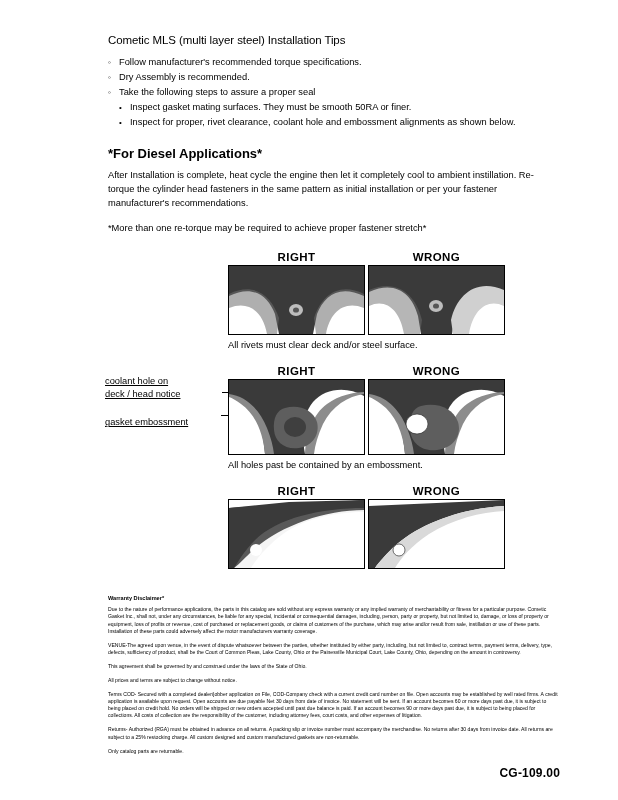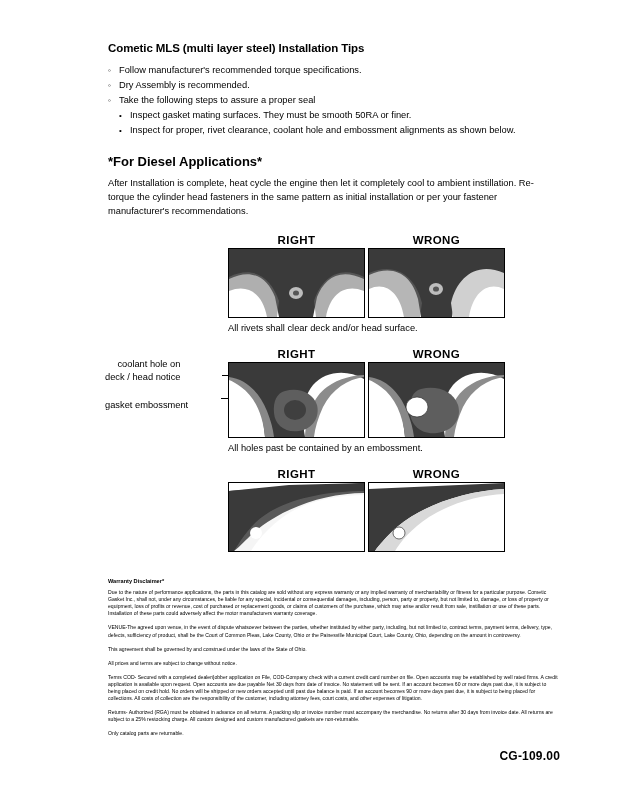--- a/index.html
+++ b/index.html
@@ -17,22 +17,22 @@
   }
   .page {
     position: relative;
     width: 618px;
     height: 800px;
     box-sizing: border-box;
     padding: 26px 58px 0 108px;
   }
   h1.title {
     font-size: 11.5px;
-    font-weight: bold;
-    margin: 16px 0 9px 0;
+    font-weight: normal;
+    margin: 8px 0 9px 0;
     letter-spacing: -0.1px;
   }
   .bullet-list {
     margin: 0 0 0 0;
     padding: 0;
     list-style: none;
   }
   .bullet-list li {
     position: relative;
     font-size: 9.3px;
@@ -120,22 +120,23 @@
   .row-gap { height: 13px; }
 
   
   .callout-wrap {
     position: relative;
   }
   .callout {
     position: absolute;
     font-size: 9.3px;
     line-height: 13px;
-    text-align: right;
+    text-align: left;
     white-space: nowrap;
+    text-decoration: underline;
   }
   .callout-line {
     position: absolute;
     background: #000;
     height: 1px;
   }
 
   
   .warranty {
     margin-top: 26px;
@@ -148,21 +149,21 @@
   }
   .warranty p {
     font-size: 5.1px;
     line-height: 7.1px;
     margin: 0 0 7px 0;
     text-align: left;
   }
   .doc-code {
     position: absolute;
     right: 58px;
-    bottom: 37px;
+    bottom: 20px;
     font-size: 12px;
     font-weight: bold;
     letter-spacing: 0.2px;
   }
 </style>
 </head>
 <body>
 
 <div class="page">
 
@@ -174,20 +175,21 @@
     <li><span class="b-open">◦</span><span>Take the following steps to assure a proper seal</span></li>
   </ul>
 
   <ul class="sub-list">
     <li><span class="b-filled">•</span><span>Inspect gasket mating surfaces.  They must be smooth 50RA or finer.</span></li>
     <li><span class="b-filled">•</span><span>Inspect for proper, rivet clearance, coolant hole and embossment alignments as shown below.</span></li>
   </ul>
 
   <h2 class="subhead">*For Diesel Applications*</h2>
   <p class="body">After Installation is complete, heat cycle the engine then let it completely cool to ambient instillation. Re-torque the cylinder head fasteners in the same pattern as initial installation or per your fastener manufacturer's recommendations.</p>
+  <p class="body last">*More than one re-torque may be required to achieve proper fastener stretch*</p>
 
   <div class="figures">
 
     <div class="fig-row">
       <div class="fig-block">
         <div class="fig-label">RIGHT</div>
         <div class="fig-img">
           <svg width="135" height="68" viewBox="0 0 135 68">
             <rect x="0" y="0" width="135" height="68" fill="#ffffff"></rect>
             <path d="M0,0 L135,0 L135,30 C110,18 95,30 88,48 L84,68 L50,68 L46,48 C39,30 24,18 0,30 Z" fill="#3a3a3a"></path>
@@ -205,21 +207,21 @@
             <rect x="0" y="0" width="135" height="68" fill="#ffffff"></rect>
             <path d="M0,0 L135,0 L135,26 C108,14 92,28 86,50 L83,68 L52,68 L49,50 C43,28 27,14 0,26 Z" fill="#3a3a3a"></path>
             <path d="M135,24 C108,12 88,28 82,54 L84,68 L100,68 C104,44 118,32 135,40 Z" fill="#d0d0d0"></path>
             <path d="M0,24 C27,12 47,28 53,54 L51,68 L35,68 C31,44 17,32 0,40 Z" fill="#6e6e6e" opacity="0.5"></path>
             <ellipse cx="67" cy="40" rx="7" ry="6" fill="#bdbdbd"></ellipse>
             <ellipse cx="67" cy="40" rx="3" ry="2.6" fill="#555555"></ellipse>
           </svg>
         </div>
       </div>
     </div>
-    <p class="caption">All rivets shall clear deck and/or head surface.</p>
+    <p class="caption">All rivets must clear deck and/or steel surface.</p>
 
     <div class="row-gap"></div>
 
     <div class="callout-wrap">
       <div class="callout" style="left:-123px; top:10px;">
         <span>coolant hole on</span><br>
         <span>deck / head notice</span>
       </div>
       <div class="callout-line" style="left:-6px; top:27px; width:28px;"></div>
       <div class="callout-line" style="left:18px; top:27px; width:46px; transform:rotate(11deg); transform-origin:left center;"></div>

